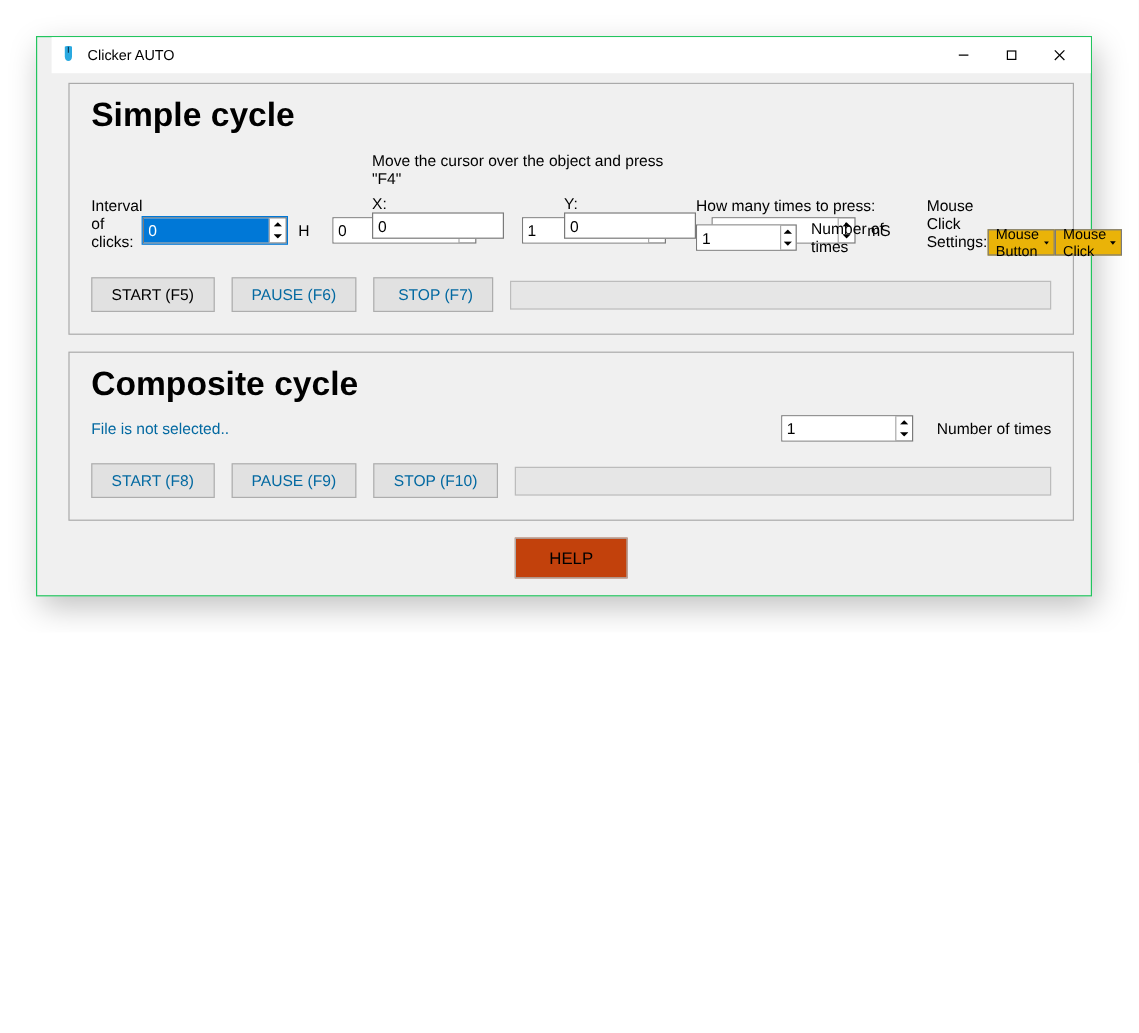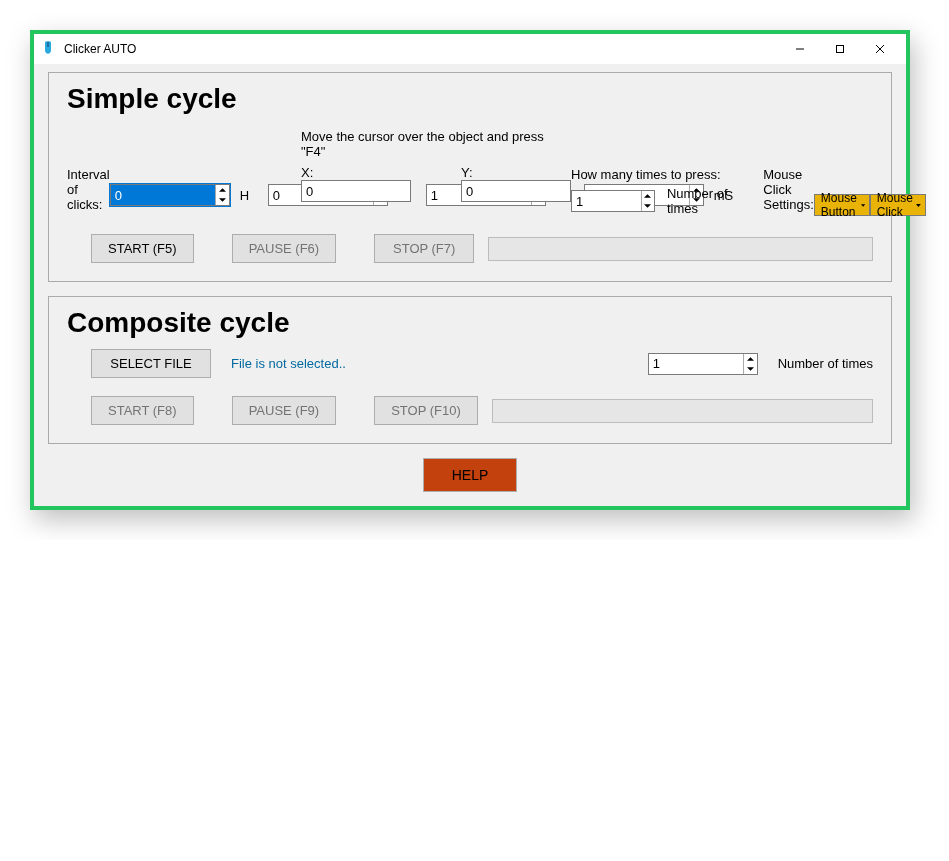--- a/index.html
+++ b/index.html
@@ -6,23 +6,24 @@
   body {
     margin: 0;
     padding: 30px;
     background: #fff;
     font-family: "Segoe UI", Tahoma, sans-serif;
     font-size: 13px;
     color: #000;
   }
   .window {
     width: 880px;
-    border: 4px solid #22c55e;
+    border: 1px solid #22c55e;
     background: #f0f0f0;
     box-shadow: 4px 10px 25px rgba(0,0,0,0.25);
+    padding-left: 12px;
   }
   .titlebar {
     display: flex;
     align-items: center;
     height: 30px;
     background: #fff;
     padding: 0 6px;
   }
   .titlebar .app-icon {
     width: 16px; height: 16px;
@@ -113,25 +114,25 @@
 
   .btn {
     background: #e1e1e1;
     border: 1px solid #adadad;
     padding: 6px 16px;
     font-size: 13px;
     font-family: inherit;
     cursor: pointer;
     min-width: 100px;
     text-align: center;
-    margin-left: 24px;
   }
   .btn.disabled {
-    color: #737373;
+    color: #0369a1;
     cursor: default;
+    text-align: right;
   }
   .btn-row {
     display: flex; gap: 14px; align-items: center;
     margin-top: 18px;
   }
   .progress {
     flex: 1;
     height: 24px;
     border: 1px solid #bcbcbc;
     background: #e6e6e6;
@@ -333,21 +334,20 @@
         <button class="btn disabled">PAUSE (F6)</button>
         <button class="btn disabled">STOP (F7)</button>
         <div class="progress"></div>
       </div>
     </div>
 
     <div class="groupbox">
       <div class="legend">Composite cycle</div>
 
       <div style="display:flex; align-items:center; gap:20px;">
-        <button class="btn" style="min-width:120px;">SELECT FILE</button>
         <span class="red">File is not selected..</span>
         <div style="flex:1;"></div>
         <div class="spinner" style="width:110px;">
           <input value="1" style="">
           <div class="arrows">
             <div>
                 <svg viewBox="0 0 8 4">
                   <polygon points="4,0 8,4 0,4" fill="#000"></polygon>
                 </svg>
               </div>

